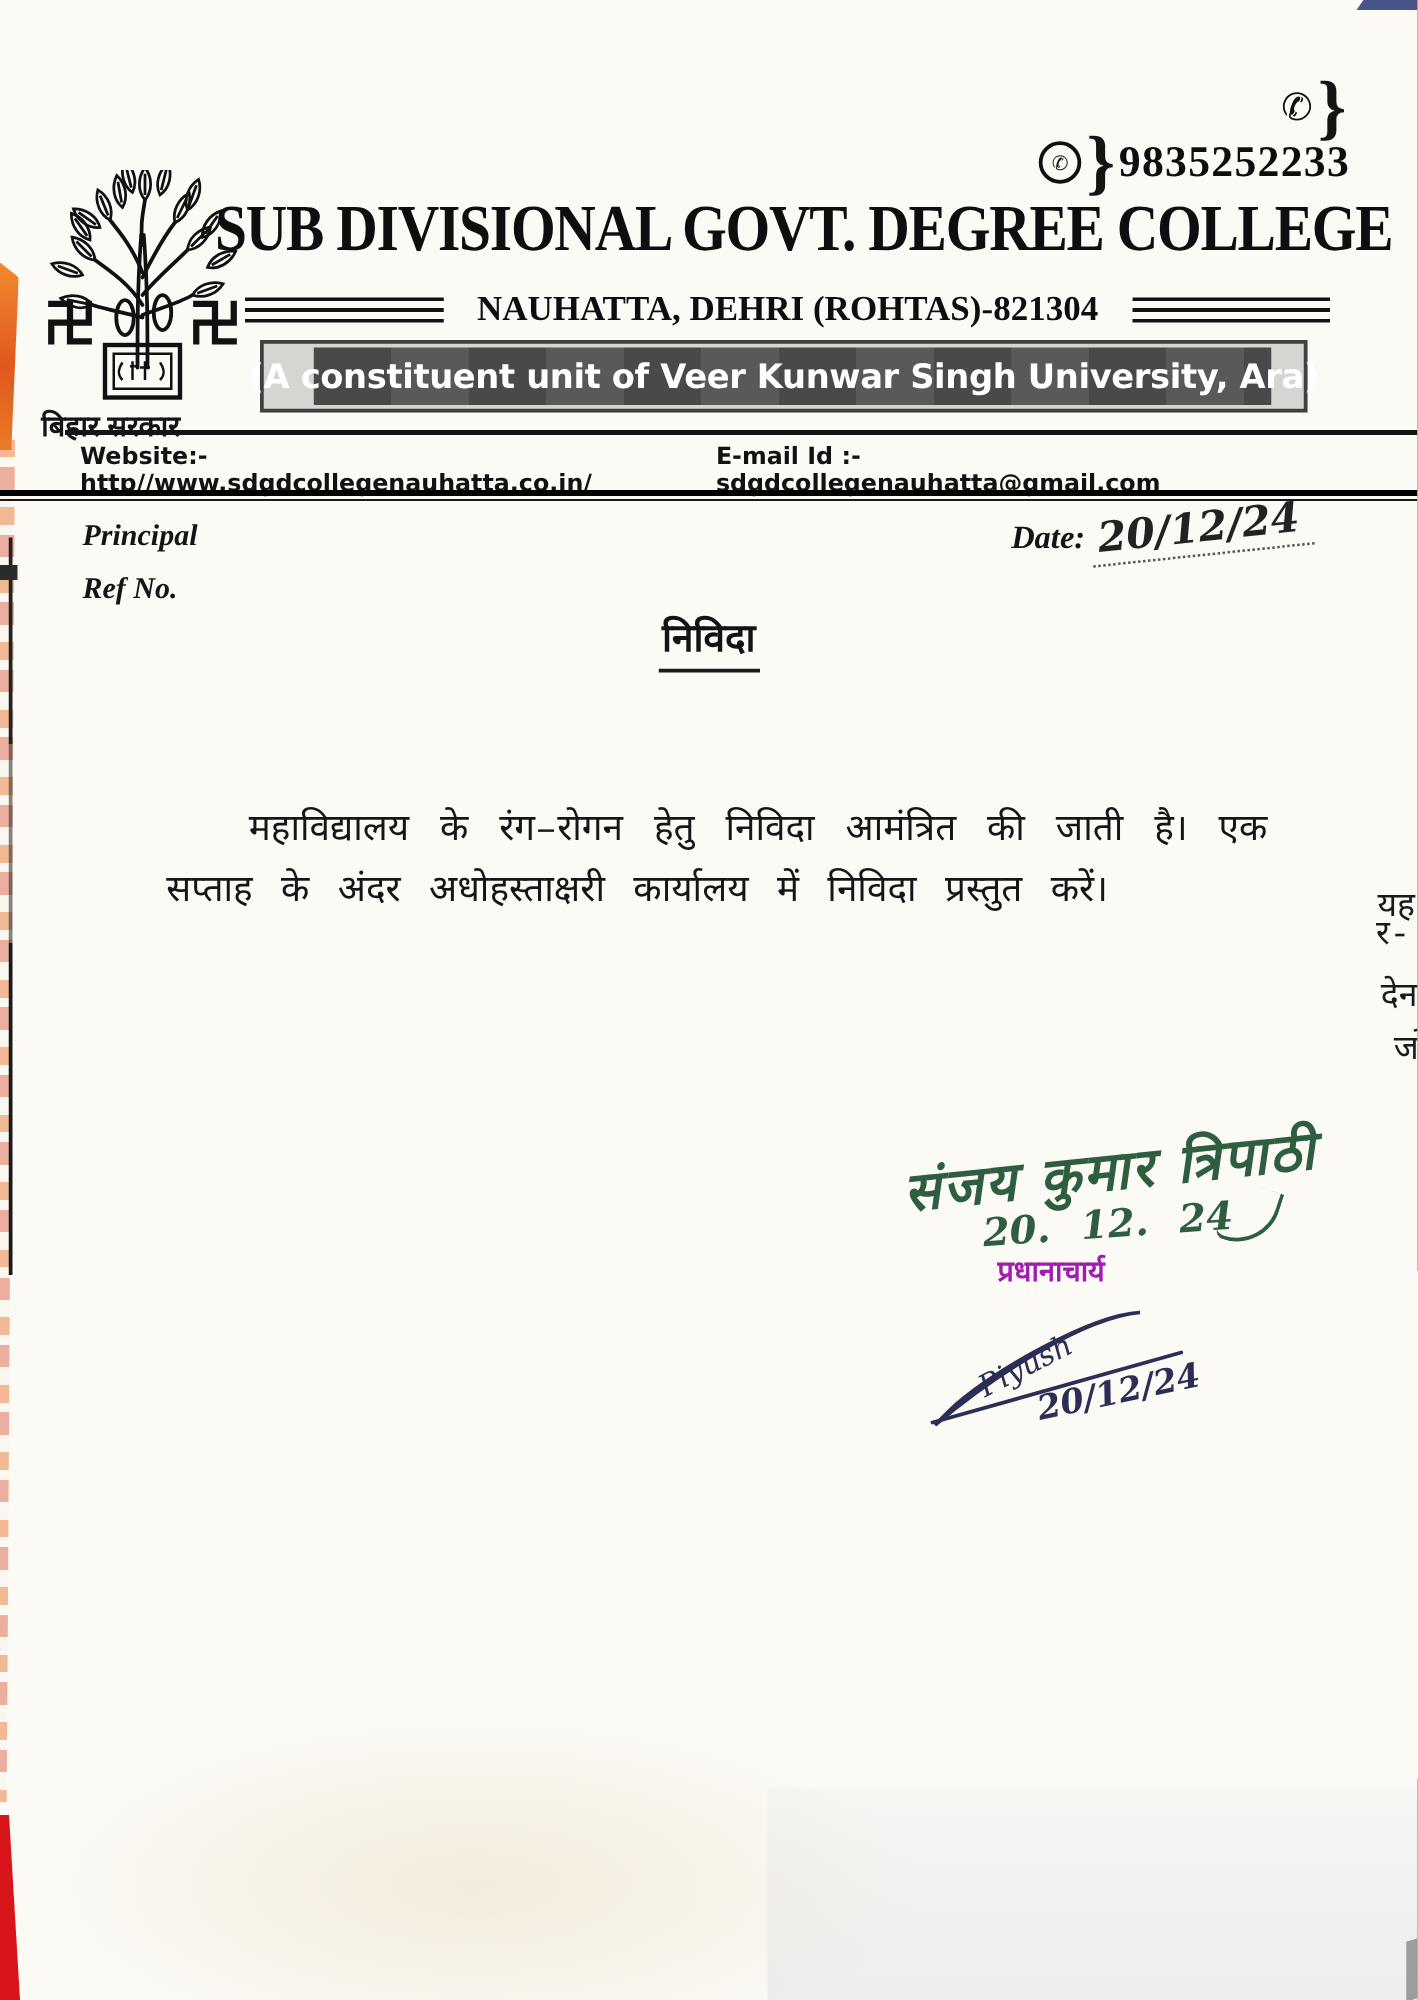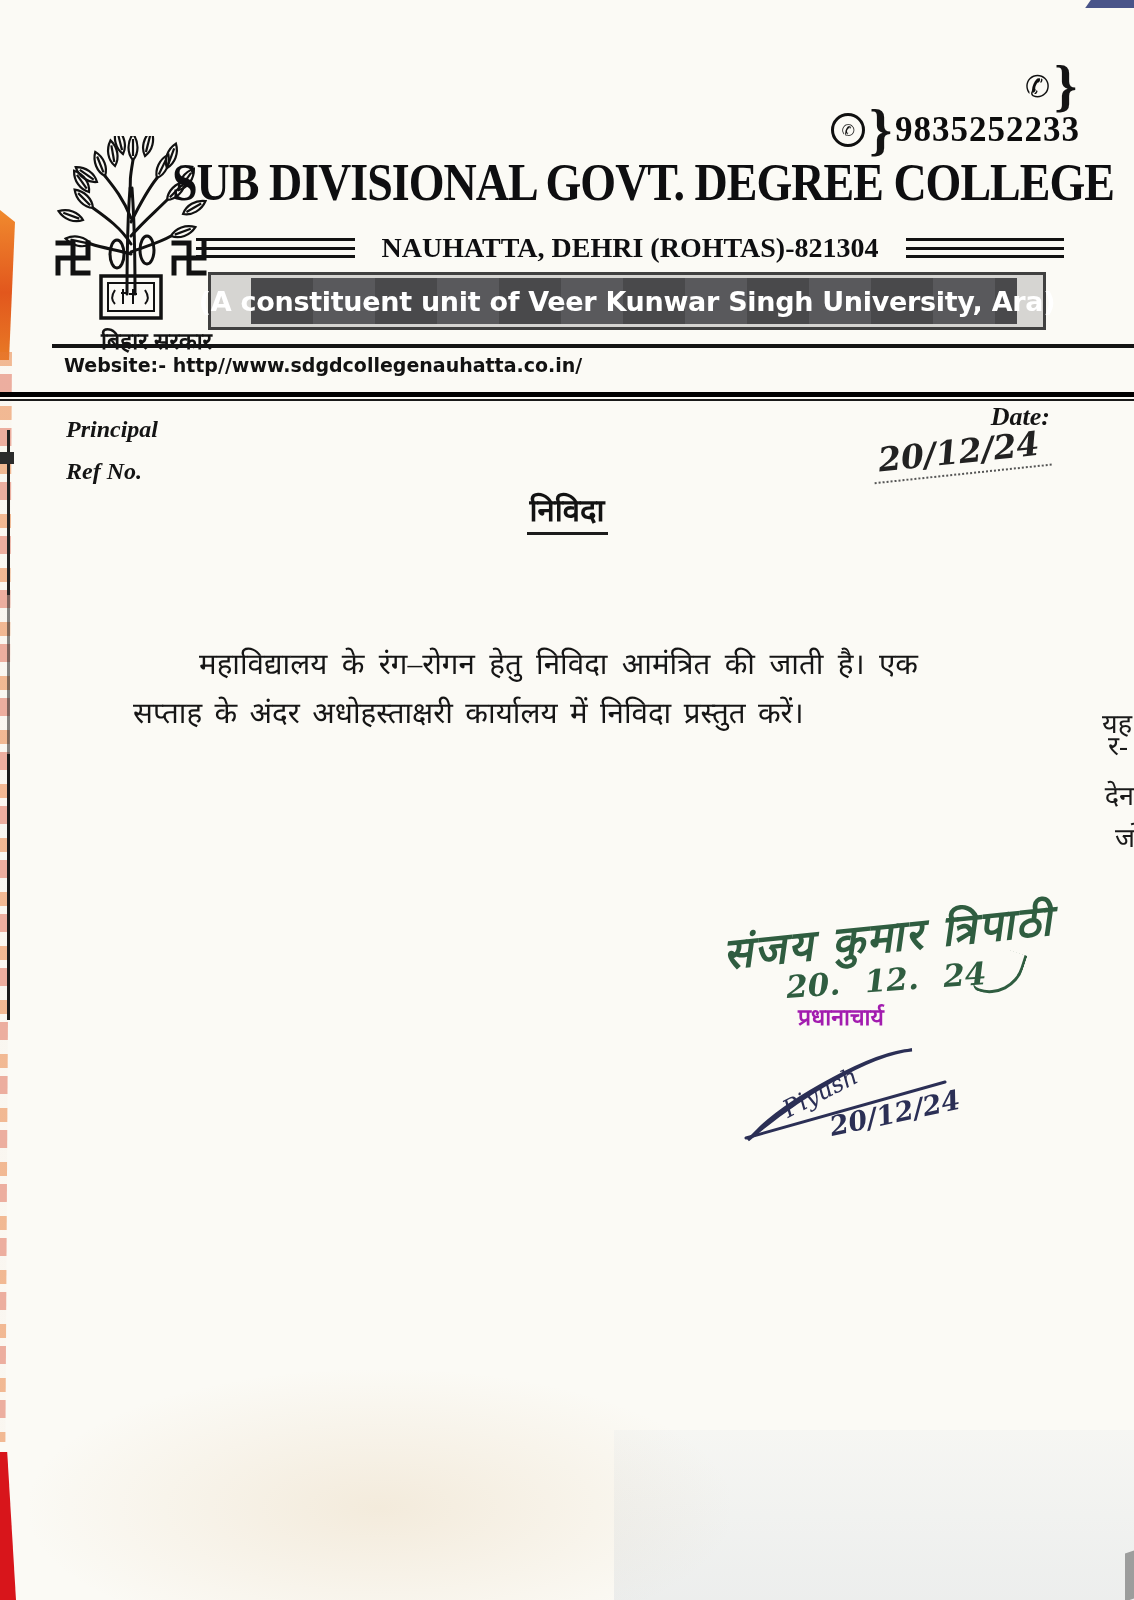--- a/index.html
+++ b/index.html
@@ -34,21 +34,21 @@
   
   .phones{top:64px;right:54px;}
   .phone-row{display:flex;align-items:center;height:44px;justify-content:flex-end;}
   .icon-phone{font-size:30px;font-weight:bold;color:#101010;font-family:"DejaVu Sans",sans-serif;}
   .icon-wa{width:28px;height:28px;border:3px solid #101010;border-radius:50%;
     display:flex;align-items:center;justify-content:center;font-size:16px;font-family:"DejaVu Sans",sans-serif;}
   .brace{font-size:58px;font-weight:700;line-height:.6;margin:0 3px 0 4px;font-family:"Liberation Serif",serif;}
   .phone-num{font-weight:700;font-size:35px;letter-spacing:1px;color:#0d0d0d;}
 
   
-  .emblem{left:50px;top:136px;width:162px;text-align:right;}
+  .emblem{left:33px;top:136px;width:162px;text-align:left;}
   .emblem svg{display:block;margin:0 auto;}
   .emblem-caption{font-weight:700;font-size:23px;margin-top:2px;white-space:nowrap;
     font-family:"Liberation Sans","DejaVu Sans",sans-serif;}
 
   
   .college-name{left:172px;top:156px;width:892px;text-align:center;white-space:nowrap;
     font-weight:700;font-size:46px;letter-spacing:-1px;transform:scaleY(1.14);color:#0e0e10;}
   .addr-row{left:196px;top:232px;width:868px;display:flex;align-items:center;gap:27px;}
   .tri-lines{flex:1;height:20px;
     background:linear-gradient(to bottom,#121212 0 3px,transparent 3px 8.5px,#121212 8.5px 11.5px,transparent 11.5px 17px,#121212 17px 20px);}
@@ -61,30 +61,30 @@
   .banner-text{position:relative;z-index:1;color:#fff;font-weight:700;font-size:27px;
     letter-spacing:-.3px;white-space:nowrap;font-family:"DejaVu Sans","Liberation Sans",sans-serif;}
 
   .rule-a{left:52px;top:344px;width:1082px;height:4px;background:#141414;}
   .site-row{left:64px;top:354px;width:978px;display:flex;justify-content:space-between;align-items:flex-end;
     font-family:"DejaVu Sans","Liberation Sans",sans-serif;font-weight:700;font-size:19px;color:#121212;}
   .rule-b{left:0;top:392px;width:1134px;height:10px;
     background:linear-gradient(to bottom,#000 0 5px,transparent 5px 7px,#1a1a1a 7px 9px,transparent 9px);}
 
   
-  .date-line{top:402px;right:84px;display:flex;align-items:flex-end;flex-direction:column;}
+  .date-line{top:402px;right:84px;display:flex;align-items:flex-end;}
   .date-label{font-weight:700;font-style:italic;font-size:26px;}
   .date-value{font-style:italic;font-weight:600;font-size:33px;margin-left:4px;
     font-family:"DejaVu Serif",serif;transform:rotate(-6deg);border-bottom:2px dotted #555;
     padding:0 10px 2px 6px;color:#222;}
   .principal-label{left:66px;top:416px;font-weight:700;font-style:italic;font-size:24px;}
   .ref-label{left:66px;top:458px;font-weight:700;font-style:italic;font-size:24px;}
 
   
-  .deva{font-family:Liberation Serif, serif;}
+  .deva{font-family:Liberation Mono, monospace;}
   .letter-title{top:488px;left:0;width:100%;text-align:center;}
   .letter-title span{font-size:31px;font-weight:600;border-bottom:3px solid #1c1c1c;padding:0 3px 4px;color:#131313;}
   .body-text{left:133px;top:640px;width:912px;font-size:29.5px;line-height:1.65;color:#151515;}
   .body-line1{display:block;text-indent:66px;word-spacing:7px;white-space:nowrap;}
   .body-line2{display:block;word-spacing:5px;white-space:nowrap;}
 
   .frag{font-size:27px;color:#1a1a1a;}
   .frag1{right:2px;top:668px;margin-top:36px;}
   .frag2{right:6px;top:726px;}
   .frag3{right:0;top:776px;}
@@ -196,20 +196,21 @@
 
   <div class="abs banner">
     <div class="banner-inner"></div>
     <div class="banner-text">(A constituent unit of Veer Kunwar Singh University, Ara)</div>
   </div>
 
   <div class="abs rule-a"></div>
 
   <div class="abs site-row">
     <span>Website:- http//www.sdgdcollegenauhatta.co.in/</span>
+    <span>E-mail Id :- sdgdcollegenauhatta@gmail.com</span>
   </div>
 
   <div class="abs rule-b"></div>
 
   <div class="abs date-line">
     <span class="date-label">Date:</span>
     <span class="date-value">20/12/24</span>
   </div>
   <div class="abs principal-label">Principal</div>
   <div class="abs ref-label">Ref No.</div>

